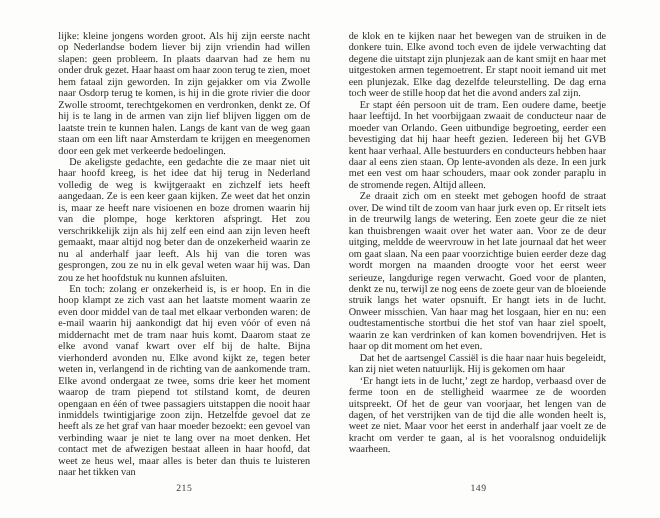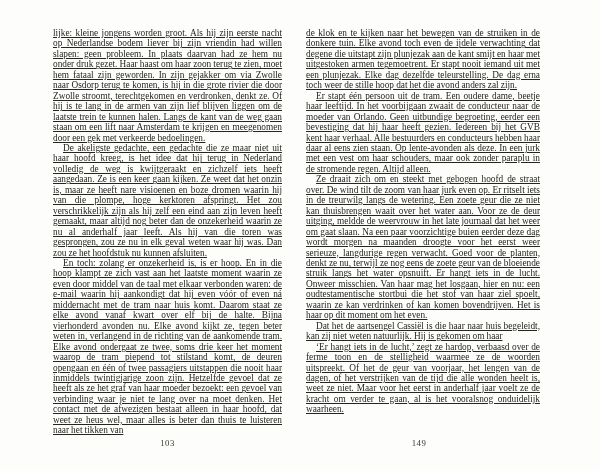--- a/index.html
+++ b/index.html
@@ -17,47 +17,46 @@
   }
   .book-spread {
     position: absolute;
     inset: 0;
   }
   .page {
     position: absolute;
     top: 28px;
   }
   .page-left  { left: 53px;  width: 229px; }
-  .page-right { left: 306px; width: 234px; }
+  .page-right { left: 317px; width: 234px; }
   .page-text {
     font-size: 9.3px;
     line-height: 10.45px;
     text-align: justify;
     hyphens: auto;
     -webkit-hyphens: auto;
     word-spacing: -0.2px;
-    text-decoration: underline;
   }
   .page-text p {
     margin: 0;
     padding: 0;
   }
   .page-text p.indent {
     text-indent: 10px;
   }
   .folio {
     position: absolute;
     top: 438px;
     font-size: 8.8px;
     letter-spacing: 0.5px;
     text-align: center;
     color: #3a382f;
   }
   .folio-left  { left: 53px;  width: 229px; }
-  .folio-right { left: 302px; width: 234px; }
+  .folio-right { left: 318px; width: 234px; }
 </style>
 </head>
 <body>
 
 <div class="book-spread">
 
   <div class="page page-left">
     <div class="page-text">
       <p>lijke: kleine jongens worden groot. Als hij zijn eerste nacht op Nederlandse bodem liever bij zijn vriendin had willen slapen: geen probleem. In plaats daarvan had ze hem nu onder druk gezet. Haar haast om haar zoon terug te zien, moet hem fataal zijn geworden. In zijn gejakker om via Zwolle naar Osdorp terug te komen, is hij in die grote rivier die door Zwolle stroomt, terechtgekomen en verdronken, denkt ze. Of hij is te lang in de armen van zijn lief blijven liggen om de laatste trein te kunnen halen. Langs de kant van de weg gaan staan om een lift naar Amsterdam te krijgen en meegenomen door een gek met verkeerde bedoelingen.</p>
       <p class="indent">De akeligste gedachte, een gedachte die ze maar niet uit haar hoofd kreeg, is het idee dat hij terug in Nederland volledig de weg is kwijtgeraakt en zichzelf iets heeft aangedaan. Ze is een keer gaan kijken. Ze weet dat het onzin is, maar ze heeft nare visioenen en boze dromen waarin hij van die plompe, hoge kerktoren afspringt. Het zou verschrikkelijk zijn als hij zelf een eind aan zijn leven heeft gemaakt, maar altijd nog beter dan de onzekerheid waarin ze nu al anderhalf jaar leeft. Als hij van die toren was gesprongen, zou ze nu in elk geval weten waar hij was. Dan zou ze het hoofdstuk nu kunnen afsluiten.</p>
@@ -68,16 +67,16 @@
   <div class="page page-right">
     <div class="page-text">
       <p>de klok en te kijken naar het bewegen van de struiken in de donkere tuin. Elke avond toch even de ijdele verwachting dat degene die uitstapt zijn plunjezak aan de kant smijt en haar met uitgestoken armen tegemoetrent. Er stapt nooit iemand uit met een plunjezak. Elke dag dezelfde teleurstelling. De dag erna toch weer de stille hoop dat het die avond anders zal zijn.</p>
       <p class="indent">Er stapt één persoon uit de tram. Een oudere dame, beetje haar leeftijd. In het voorbijgaan zwaait de conducteur naar de moeder van Orlando. Geen uitbundige begroeting, eerder een bevestiging dat hij haar heeft gezien. Iedereen bij het GVB kent haar verhaal. Alle bestuurders en conducteurs hebben haar daar al eens zien staan. Op lente-avonden als deze. In een jurk met een vest om haar schouders, maar ook zonder paraplu in de stromende regen. Altijd alleen.</p>
       <p class="indent">Ze draait zich om en steekt met gebogen hoofd de straat over. De wind tilt de zoom van haar jurk even op. Er ritselt iets in de treurwilg langs de wetering. Een zoete geur die ze niet kan thuisbrengen waait over het water aan. Voor ze de deur uitging, meldde de weervrouw in het late journaal dat het weer om gaat slaan. Na een paar voorzichtige buien eerder deze dag wordt morgen na maanden droogte voor het eerst weer serieuze, langdurige regen verwacht. Goed voor de planten, denkt ze nu, terwijl ze nog eens de zoete geur van de bloeiende struik langs het water opsnuift. Er hangt iets in de lucht. Onweer misschien. Van haar mag het losgaan, hier en nu: een oudtestamentische stortbui die het stof van haar ziel spoelt, waarin ze kan verdrinken of kan komen bovendrijven. Het is haar op dit moment om het even.</p>
       <p class="indent">Dat het de aartsengel Cassiël is die haar naar huis begeleidt, kan zij niet weten natuurlijk. Hij is gekomen om haar</p>
       <p class="indent">‘Er hangt iets in de lucht,’ zegt ze hardop, verbaasd over de ferme toon en de stelligheid waarmee ze de woorden uitspreekt. Of het de geur van voorjaar, het lengen van de dagen, of het verstrijken van de tijd die alle wonden heelt is, weet ze niet. Maar voor het eerst in anderhalf jaar voelt ze de kracht om verder te gaan, al is het vooralsnog onduidelijk waarheen.</p>
     </div>
   </div>
 
-  <div class="folio folio-left">103</div>
+  <div class="folio folio-left">215</div>
   <div class="folio folio-right">149</div>
 
 </div>
 
 </body></html>

